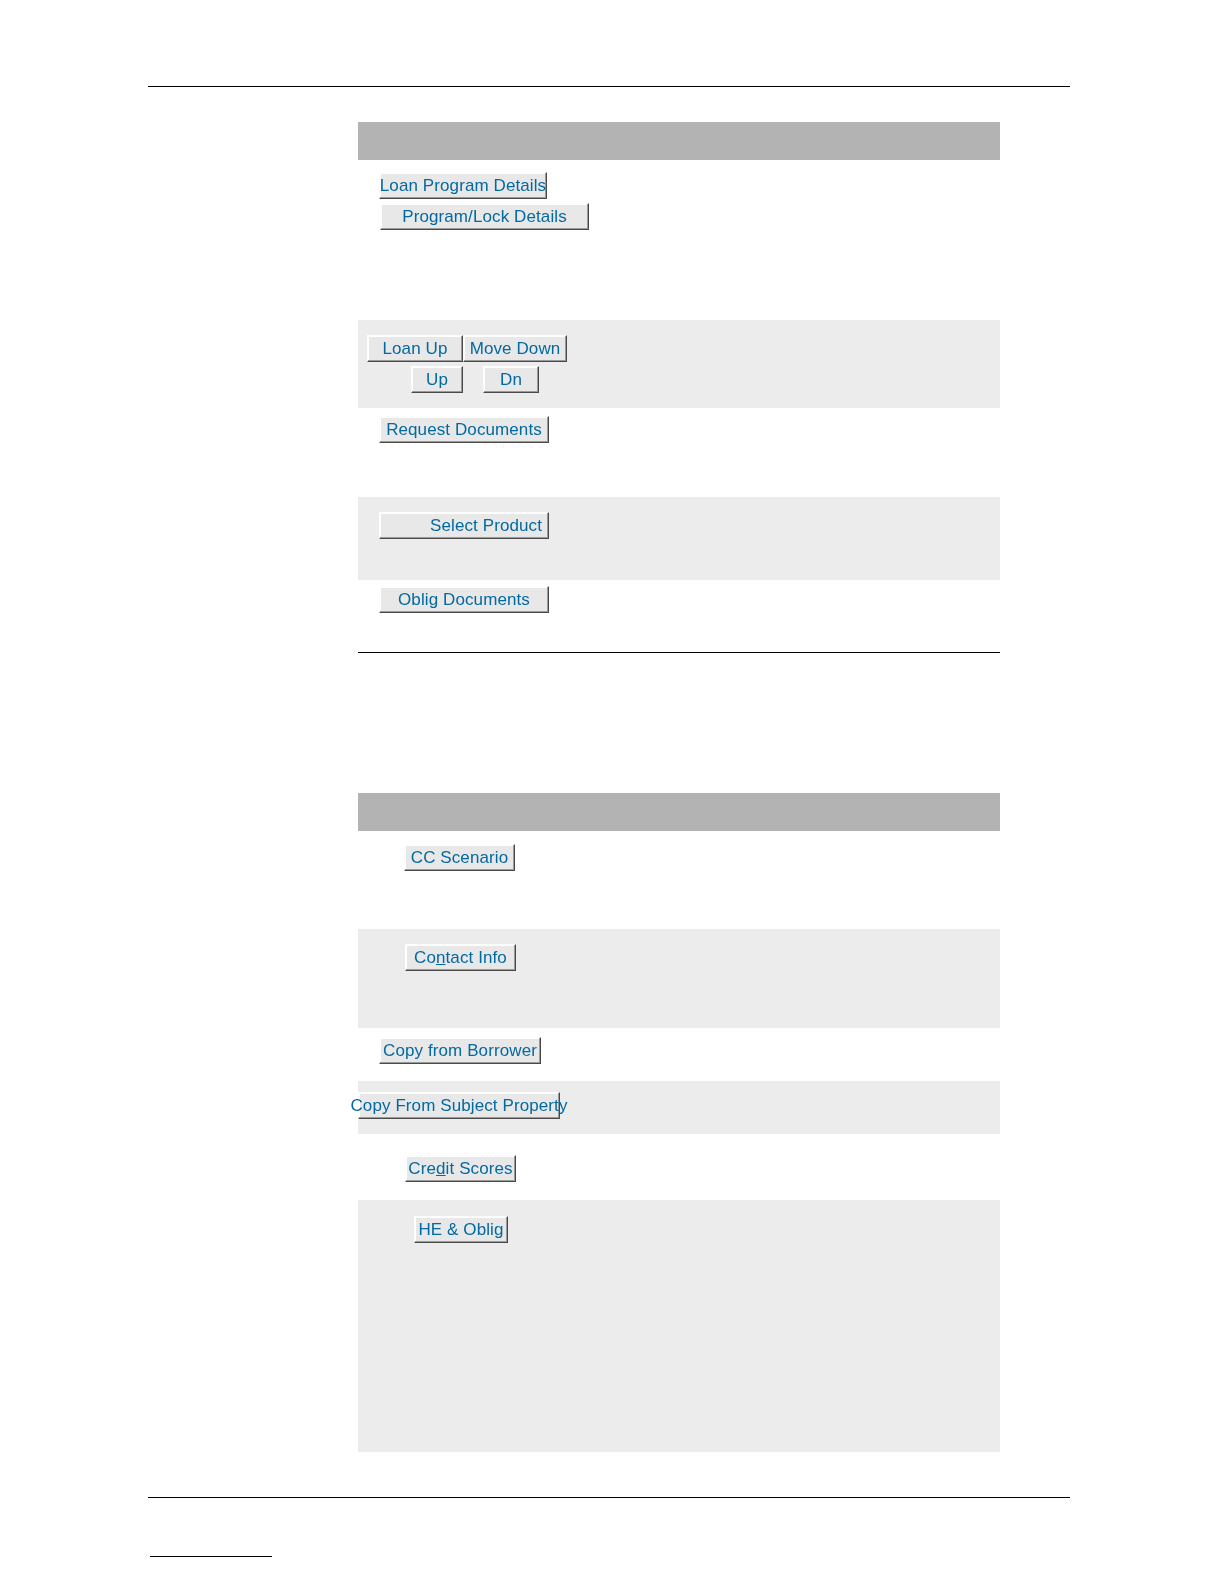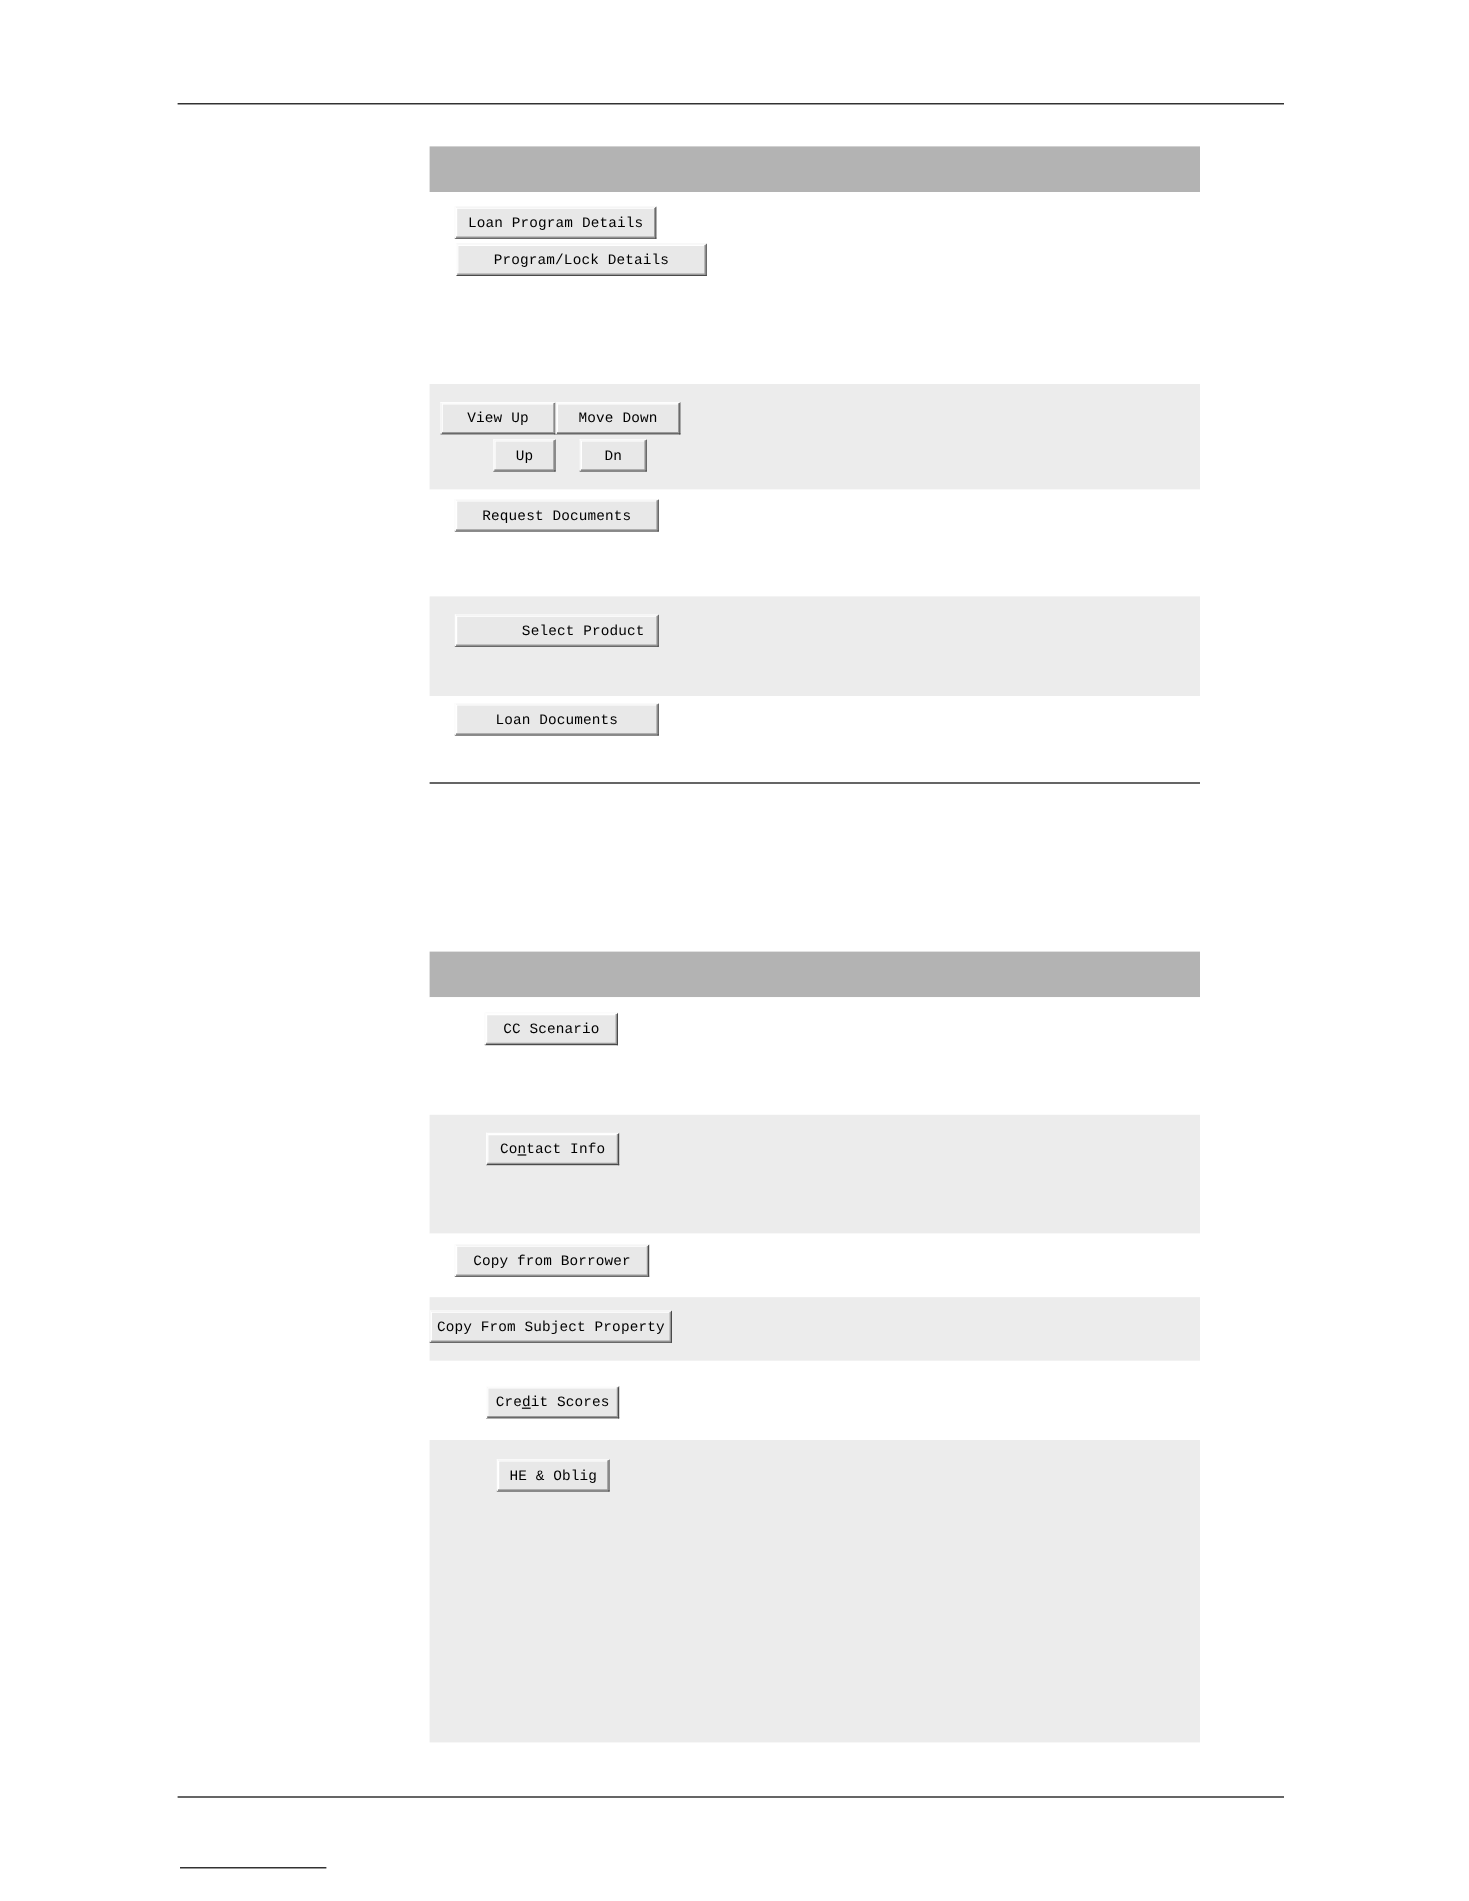--- a/index.html
+++ b/index.html
@@ -65,23 +65,23 @@
   
   .btn {
     position: absolute;
     box-sizing: border-box;
     background: #e8e8e8;
     border-top: 1.5px solid #fdfdfd;
     border-left: 1.5px solid #fdfdfd;
     border-right: 1.5px solid #4a4a4a;
     border-bottom: 1.5px solid #4a4a4a;
     box-shadow: inset -1px -1px 0 #9a9a9a, inset 1px 1px 0 #ffffff;
-    font-family: Liberation Mono, monospace;
-    font-size: 12px;
-    color: #000000;
+    font-family: Liberation Sans, sans-serif;
+    font-size: 17px;
+    color: #0369a1;
     display: flex;
     align-items: center;
     justify-content: center;
     white-space: nowrap;
     letter-spacing: 0.1px;
     padding: 0 4px;
   }
   .btn .u {
     text-decoration: underline;
   }
@@ -103,21 +103,21 @@
     <span>Loan Program Details</span>
   </div>
 
   <div class="btn" style="left:380px; top:203px; width:209px; height:27px;">
     <span>Program/Lock Details</span>
   </div>
 
   <div class="band light" style="top:320px; height:88px;"></div>
 
   <div class="btn" style="left:367px; top:335px; width:96px; height:27px;">
-    <span>View Up</span>
+    <span>Loan Up</span>
   </div>
 
   <div class="btn" style="left:463px; top:335px; width:104px; height:27px;text-align:right;">
     <span>Move Down</span>
   </div>
 
   <div class="btn" style="left:411px; top:366px; width:52px; height:27px;">
     <span>Up</span>
   </div>
 
@@ -133,21 +133,21 @@
 
   <div class="band light" style="top:497px; height:83px;"></div>
 
   <div class="btn" style="left:379px; top:512px; width:170px; height:27px;padding-left:48px;">
     <span>Select Product</span>
   </div>
 
   <div class="band white" style="top:580px; height:72px;"></div>
 
   <div class="btn" style="left:379px; top:586px; width:170px; height:27px;">
-    <span>Loan Documents</span>
+    <span>Oblig Documents</span>
   </div>
 
   <div class="rule-short" style="top:652px;"></div>
 
   <div class="band dark" style="top:793px; height:38px;"></div>
 
   <div class="band white" style="top:831px; height:98px;"></div>
 
   <div class="btn" style="left:404px; top:844px; width:111px; height:27px;">
     <span>CC Scenario</span>

